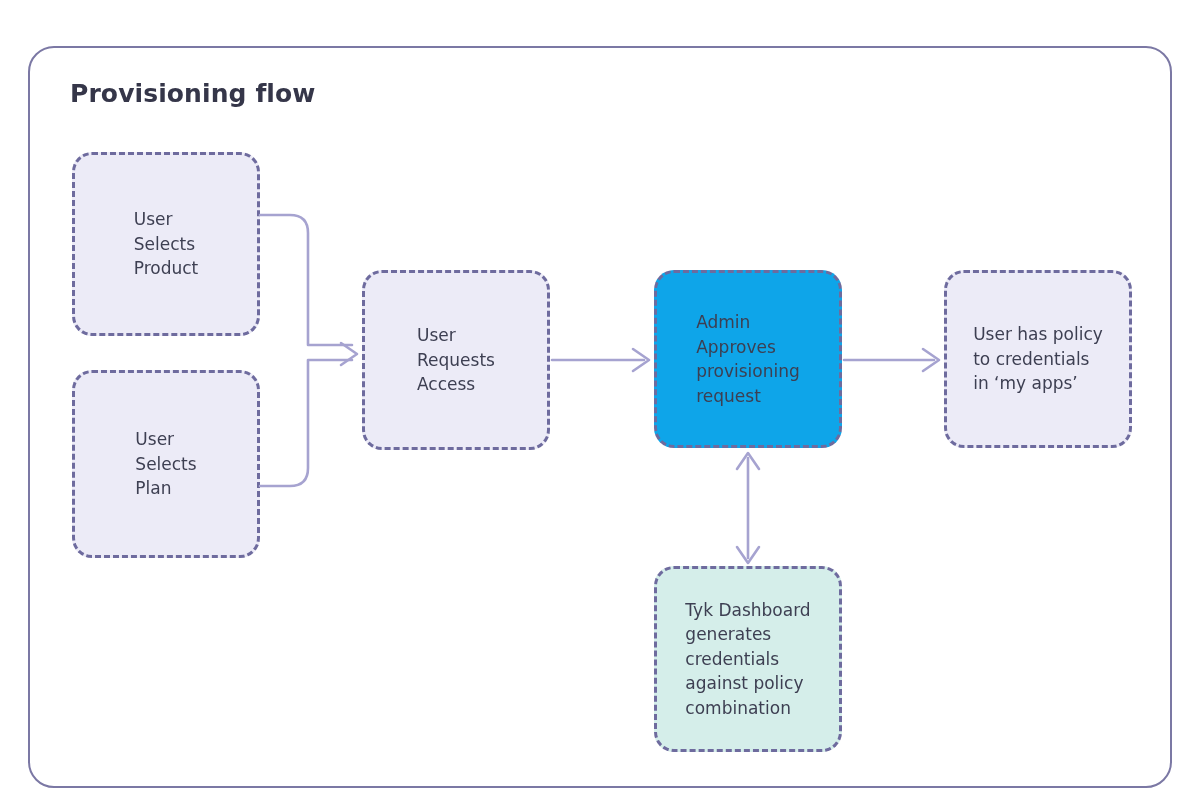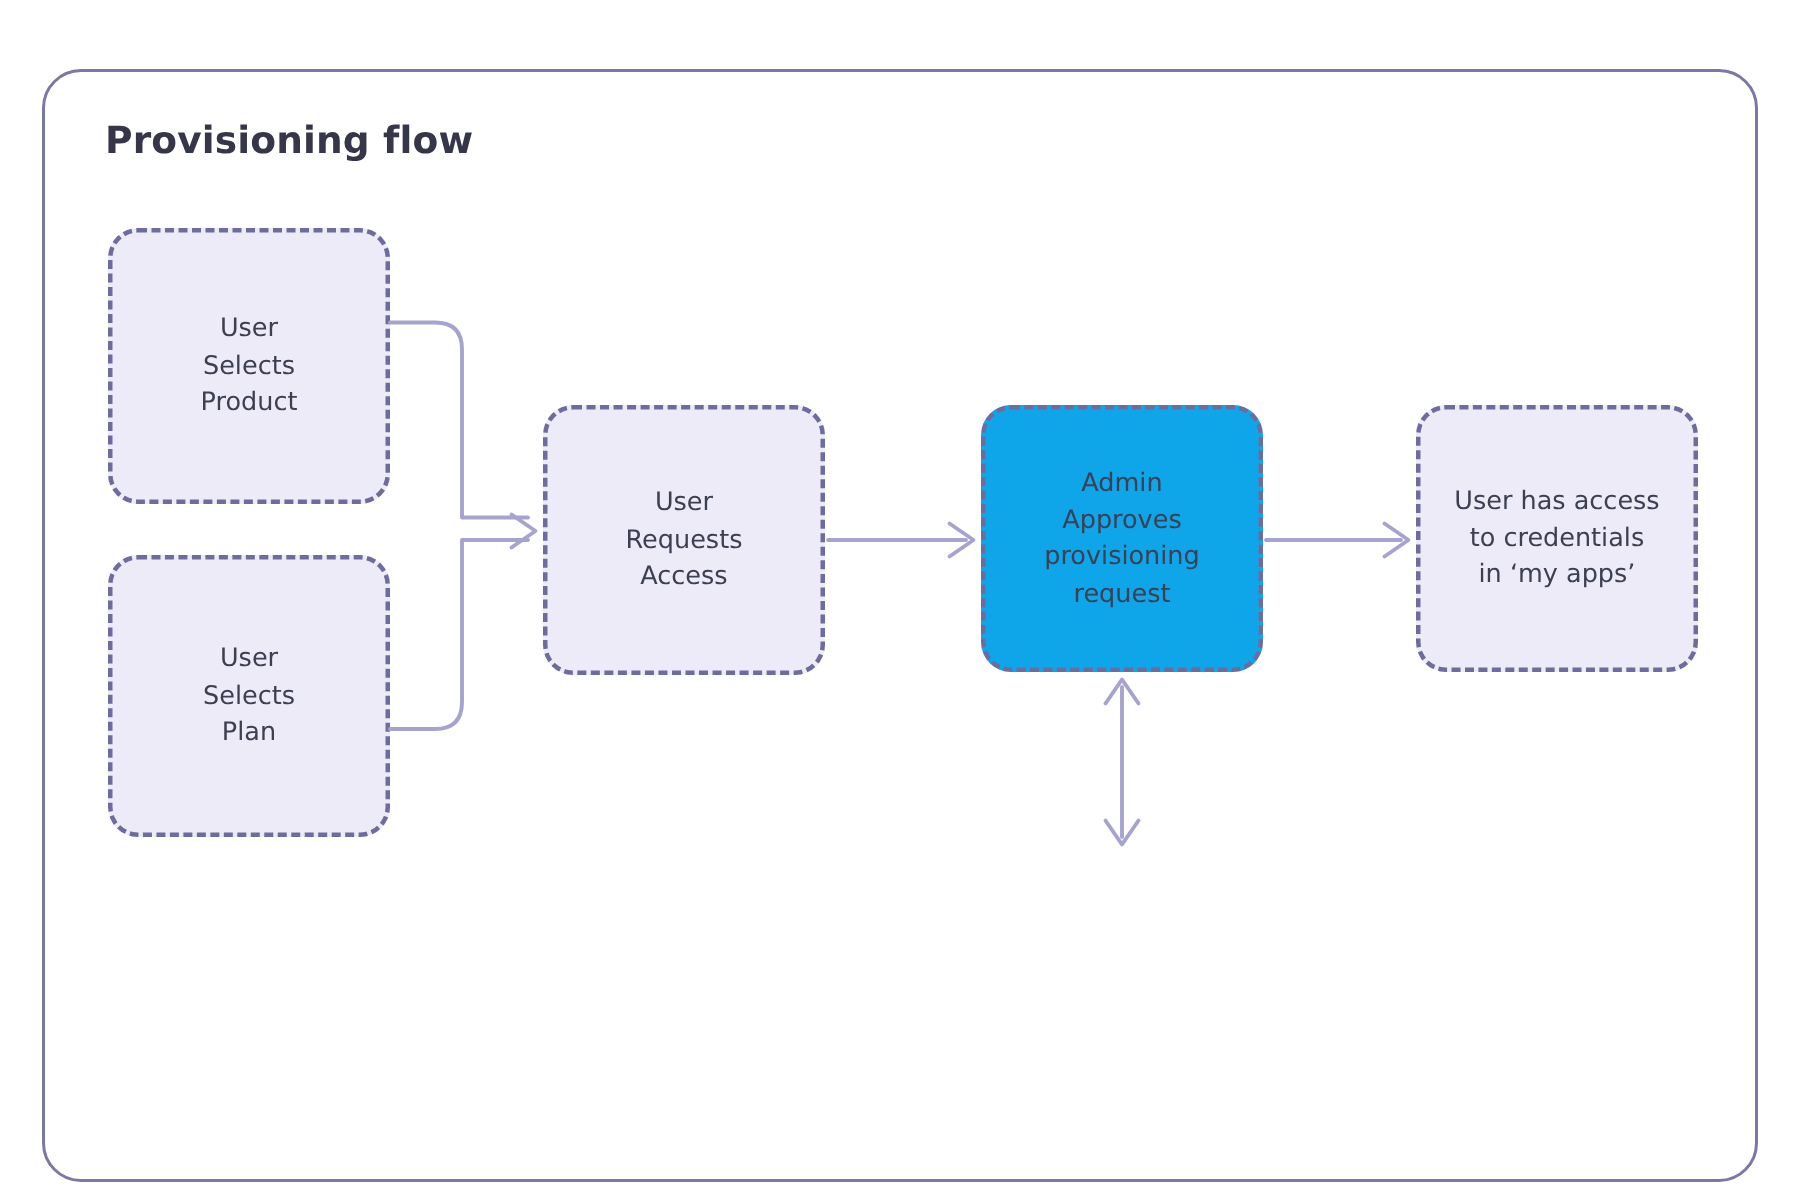--- a/index.html
+++ b/index.html
@@ -52,21 +52,21 @@
 
   
   .node {
     position: absolute;
     box-sizing: border-box;
     border: 3px dashed #6e6b9e;
     border-radius: 20px;
     display: flex;
     align-items: center;
     justify-content: center;
-    text-align: center;
+    text-align: left;
     color: #3d3f52;
     font-size: 17px;
     line-height: 24.5px;
     padding: 4px;
   }
   .node .node-label {
     display: block;
     white-space: pre-line;
   }
 
@@ -112,25 +112,32 @@
   </div>
 
   <div class="node fill-yellow" style="left:654px; top:252px; width:188px; height:178px;">
     <span class="node-label">Admin
 Approves
 provisioning
 request</span>
   </div>
 
   <div class="node fill-lavender" style="left:944px; top:252px; width:188px; height:178px;">
-    <span class="node-label">User has access
+    <span class="node-label">User has policy
 to credentials
 in ‘my apps’</span>
   </div>
 
+  <div class="node fill-teal" style="left:654px; top:548px; width:188px; height:186px;">
+    <span class="node-label">Tyk Dashboard
+generates
+credentials
+against policy
+combination</span>
+  </div>
 
   <svg id="connectors" viewBox="0 0 1201 800">
     <g fill="none" stroke="#a6a3d0" stroke-width="2.6" stroke-linecap="round" stroke-linejoin="round">
 
       <path d="M 260 197 L 290 197 Q 308 197 308 215 L 308 327 L 352 327"></path>
 
       <path d="M 260 468 L 290 468 Q 308 468 308 450 L 308 342 L 352 342"></path>
 
       <path d="M 341 325 L 357 336 L 341 347"></path>
 

